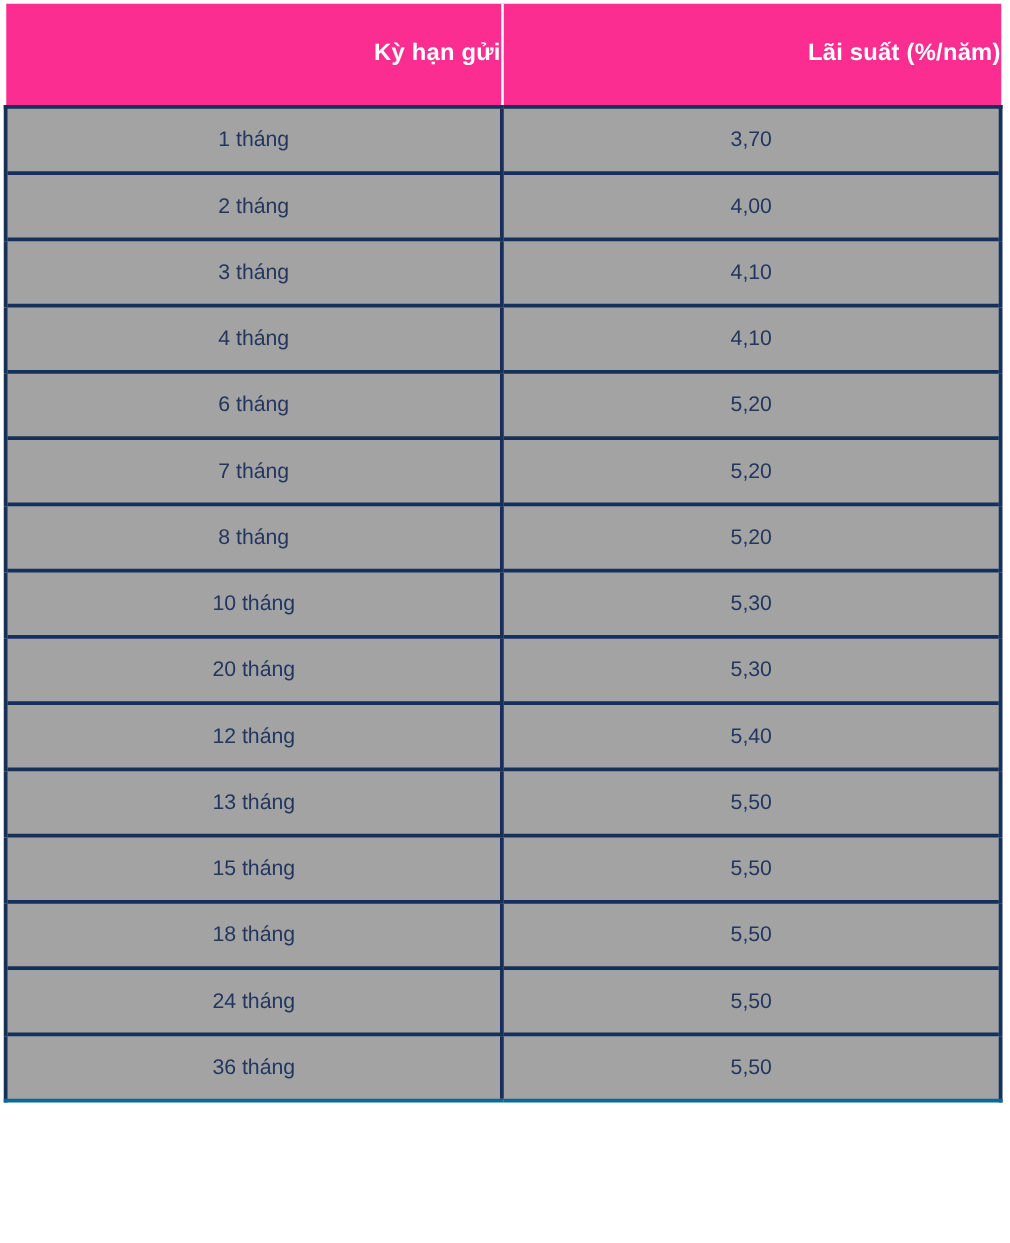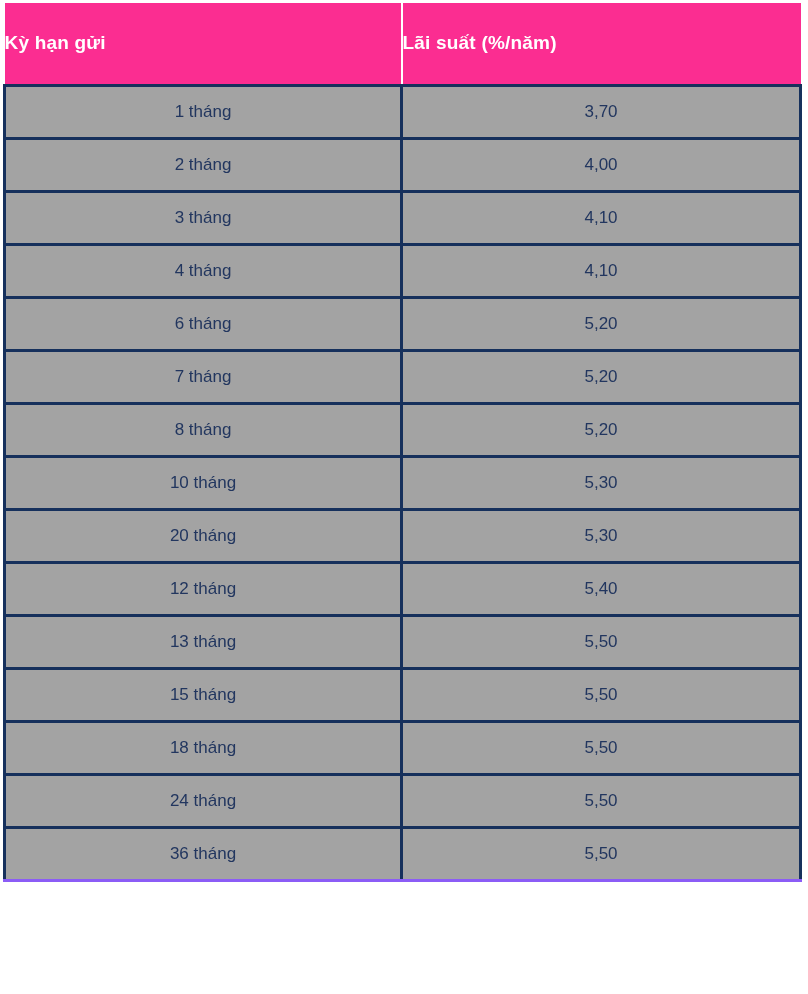--- a/index.html
+++ b/index.html
@@ -27,21 +27,21 @@
   table.rate-table col.col-term  { width: 397px; }
   table.rate-table col.col-rate  { width: 399px; }
 
   thead th {
     background: #fb2d91;
     color: #ffffff;
     font-size: 19px;
     font-weight: bold;
     letter-spacing: 0.2px;
     height: 82px;
-    text-align: left;
+    text-align: right;
     vertical-align: middle;
     border: none;
     border-right: 2px solid #ffffff;
   }
   thead th:last-child { border-right: none; }
 
   tbody td {
     height: 53px;
     text-align: center;
     vertical-align: middle;
@@ -51,21 +51,21 @@
     border-top: 3px solid #16305c;
     border-left: 3px solid #16305c;
     border-right: 0;
     border-bottom: 0;
     font-weight: normal;
   }
   tbody td.cell-rate {
     border-right: 3px solid #16305c;
   }
   tbody tr:last-child td {
-    border-bottom: 3px solid #8b5cf6;
+    border-bottom: 3px solid #0369a1;
   }
 </style>
 </head>
 <body>
 
 <div id="rate-table-wrap">
   <table class="rate-table">
     <colgroup>
       <col class="col-term">
       <col class="col-rate">

